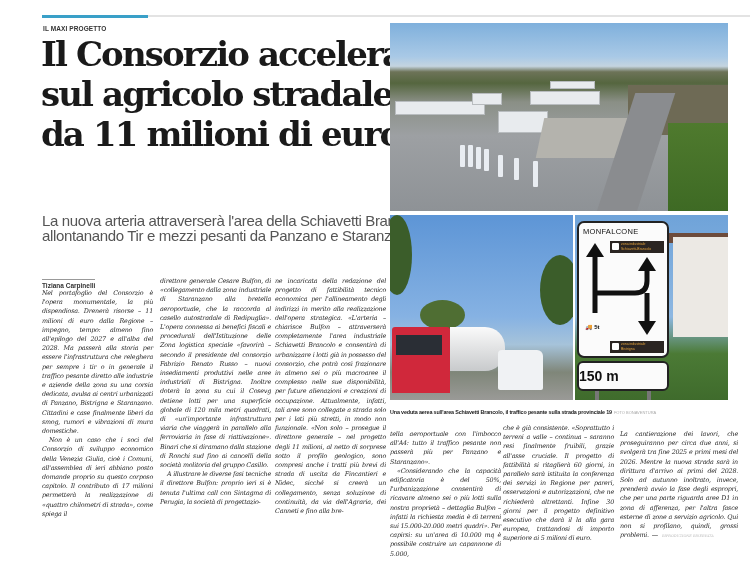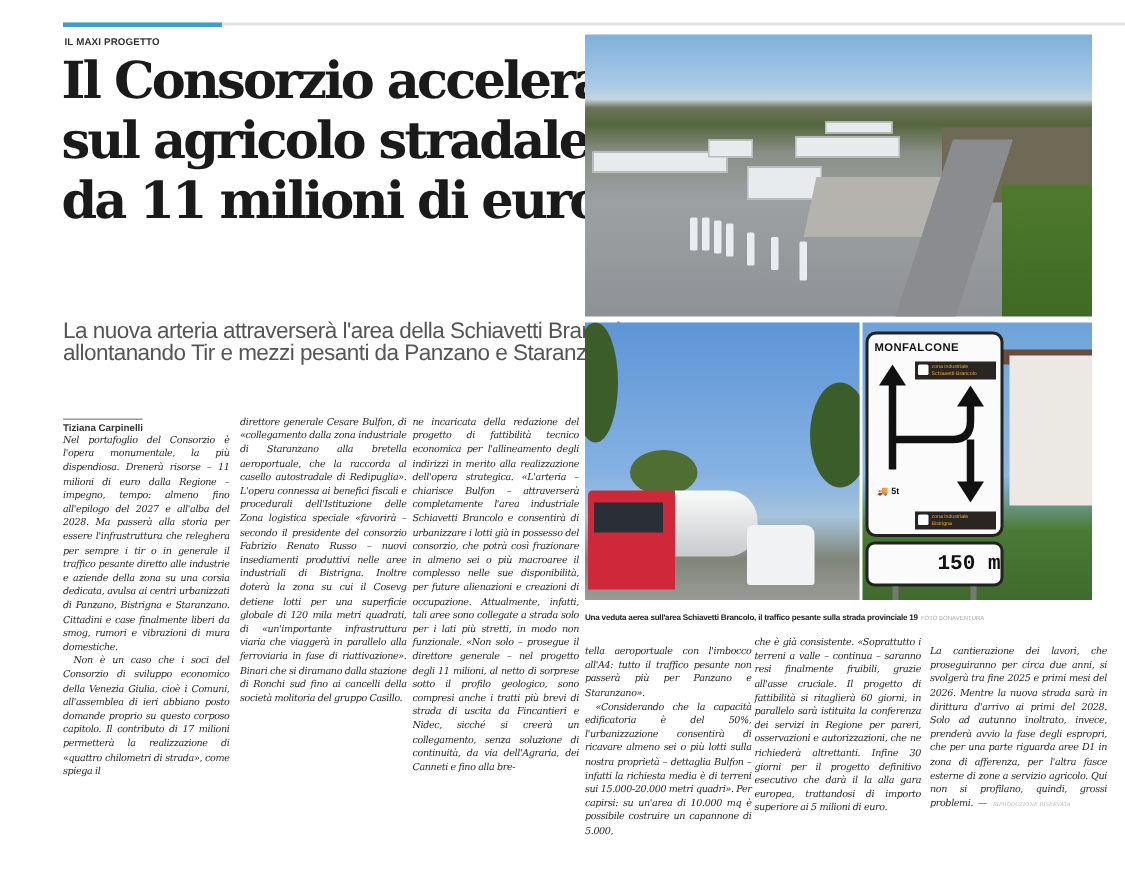--- a/index.html
+++ b/index.html
@@ -42,26 +42,26 @@
   .photo-truck .tree { position: absolute; border-radius: 50%; background: #3b5d2a; }
   .photo-truck .cab { position: absolute; left: 2px; top: 112px; width: 58px; height: 66px; background: #d0283b; border-radius: 3px 3px 0 0; }
   .photo-truck .win { position: absolute; left: 6px; top: 120px; width: 46px; height: 20px; background: #2a2e35; }
   .photo-truck .tank { position: absolute; left: 60px; top: 112px; width: 55px; height: 44px; background: linear-gradient(180deg,#fafafa,#c8cacc); border-radius: 0 20px 20px 0; }
   .photo-truck .van { position: absolute; left: 108px; top: 135px; width: 45px; height: 40px; background: #f0f2f4; border-radius: 4px 6px 2px 2px; }
 
   .photo-sign { left: 575px; top: 215px; width: 153px; height: 185px; background: linear-gradient(180deg, #6fa3d9 0%, #8db7e1 55%, #4b7a35 75%, #3f6b2c 100%); }
   .photo-sign .house { position: absolute; left: 98px; top: 22px; width: 55px; height: 100px; background: #ece9e4; }
   .photo-sign .roof { position: absolute; left: 92px; top: 18px; width: 61px; height: 10px; background: #6d4b3b; }
   .sign { position: absolute; left: 2px; top: 6px; width: 92px; height: 137px; background: #fbfbfb; border: 2px solid #222; border-radius: 7px; }
-  .sign-title { position: absolute; left: 4px; top: 4px; font-family: "Liberation Sans", sans-serif; font-weight: bold; font-size: 7.5px; letter-spacing: 0.3px; color: #111; }
+  .sign-title { position: absolute; left: 4px; top: 4px; font-family: "Liberation Sans", sans-serif; font-weight: normal; font-size: 7.5px; letter-spacing: 0.3px; color: #111; }
   .sign-plate { position: absolute; height: 12px; background: #2b2522; color: #e3a23c; font-family: "Liberation Sans", sans-serif; font-size: 3.5px; line-height: 5px; padding-left: 11px; padding-top: 1px; }
   .sign-plate .pi { position: absolute; left: 2px; top: 2px; width: 7px; height: 7px; background: #fff; border-radius: 1px; }
   .sign-arrows { position: absolute; left: 6px; top: 20px; width: 80px; height: 95px; }
   .sign-tonnage { position: absolute; left: 6px; top: 100px; font-family: "Liberation Sans", sans-serif; font-weight: bold; font-size: 6px; color: #111; }
-  .sign-dist { position: absolute; left: 2px; top: 146px; width: 92px; height: 30px; background: #fbfbfb; border: 2px solid #222; border-radius: 6px; font-family: Liberation Mono, monospace; font-weight: bold; font-size: 14px; text-align: right; line-height: 26px; color: #111; }
+  .sign-dist { position: absolute; left: 2px; top: 146px; width: 92px; height: 30px; background: #fbfbfb; border: 2px solid #222; border-radius: 6px; font-family: Liberation Sans, sans-serif; font-weight: bold; font-size: 14px; text-align: left; line-height: 26px; color: #111; }
   .pole { position: absolute; top: 176px; width: 4px; height: 10px; background: #777; }
 
   .caption { position: absolute; left: 390px; top: 409px; width: 340px; font-family: "Liberation Sans", sans-serif; font-size: 5.4px; font-weight: bold; letter-spacing: -0.15px; color: #222; white-space: nowrap; }
   .caption .credit { font-weight: normal; color: #aaa; font-size: 4px; letter-spacing: 0; margin-left: 2px; }
 
   .endmark { display: inline-block; margin-left: 3px; }
   .endcredit { color: #bbb; font-size: 3.5px; letter-spacing: 0; margin-left: 4px; }
 </style>
 </head>
 <body>
@@ -84,20 +84,21 @@
 
 <div class="byline">Tiziana Carpinelli</div>
 
 <div class="col c1">
   <p>Nel portafoglio del Consorzio è l'opera monumentale, la più dispendiosa. Drenerà risorse – 11 milioni di euro dalla Regione – impegno, tempo: almeno fino all'epilogo del 2027 e all'alba del 2028. Ma passerà alla storia per essere l'infrastruttura che releghera per sempre i tir o in generale il traffico pesante diretto alle industrie e aziende della zona su una corsia dedicata, avulsa ai centri urbanizzati di Panzano, Bistrigna e Staranzano. Cittadini e case finalmente liberi da smog, rumori e vibrazioni di mura domestiche.</p>
   <p class="ind">Non è un caso che i soci del Consorzio di sviluppo economico della Venezia Giulia, cioè i Comuni, all'assemblea di ieri abbiano posto domande proprio su questo corposo capitolo. Il contributo di 17 milioni permetterà la realizzazione di «quattro chilometri di strada», come spiega il</p>
 </div>
 
 <div class="col c2">
   <p>direttore generale Cesare Bulfon, di «collegamento dalla zona industriale di Staranzano alla bretella aeroportuale, che la raccorda al casello autostradale di Redipuglia». L'opera connessa ai benefici fiscali e procedurali dell'Istituzione delle Zona logistica speciale «favorirà – secondo il presidente del consorzio Fabrizio Renato Russo – nuovi insediamenti produttivi nelle aree industriali di Bistrigna. Inoltre doterà la zona su cui il Cosevg detiene lotti per una superficie globale di 120 mila metri quadrati, di «un'importante infrastruttura viaria che viaggerà in parallelo alla ferroviaria in fase di riattivazione». Binari che si diramano dalla stazione di Ronchi sud fino ai cancelli della società molitoria del gruppo Casillo.</p>
+  <p class="ind">A illustrare le diverse fasi tecniche il direttore Bulfon: proprio ieri si è tenuta l'ultima call con Sintagma di Perugia, la società di progettazio-</p>
 </div>
 
 <div class="col c3">
   <p>ne incaricata della redazione del progetto di fattibilità tecnico economica per l'allineamento degli indirizzi in merito alla realizzazione dell'opera strategica. «L'arteria – chiarisce Bulfon – attraverserà completamente l'area industriale Schiavetti Brancolo e consentirà di urbanizzare i lotti già in possesso del consorzio, che potrà così frazionare in almeno sei o più macroaree il complesso nelle sue disponibilità, per future alienazioni e creazioni di occupazione. Attualmente, infatti, tali aree sono collegate a strada solo per i lati più stretti, in modo non funzionale. «Non solo – prosegue il direttore generale – nel progetto degli 11 milioni, al netto di sorprese sotto il profilo geologico, sono compresi anche i tratti più brevi di strada di uscita da Fincantieri e Nidec, sicché si creerà un collegamento, senza soluzione di continuità, da via dell'Agraria, dei Canneti e fino alla bre-</p>
 </div>
 
 <div class="photo photo-aerial" title="Aerial view of the Schiavetti Brancolo industrial area">
   <div class="field"></div>
   <div class="grass"></div>
   <div class="bldg" style="left:5px;top:78px;width:90px;height:14px;"></div>

